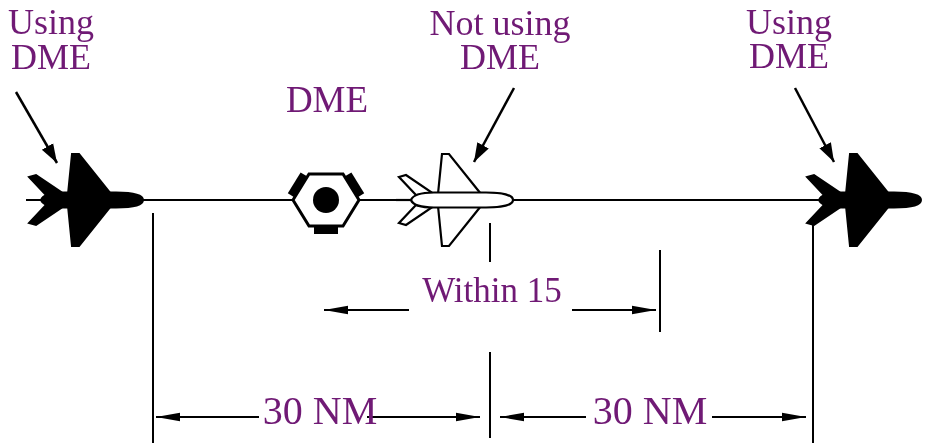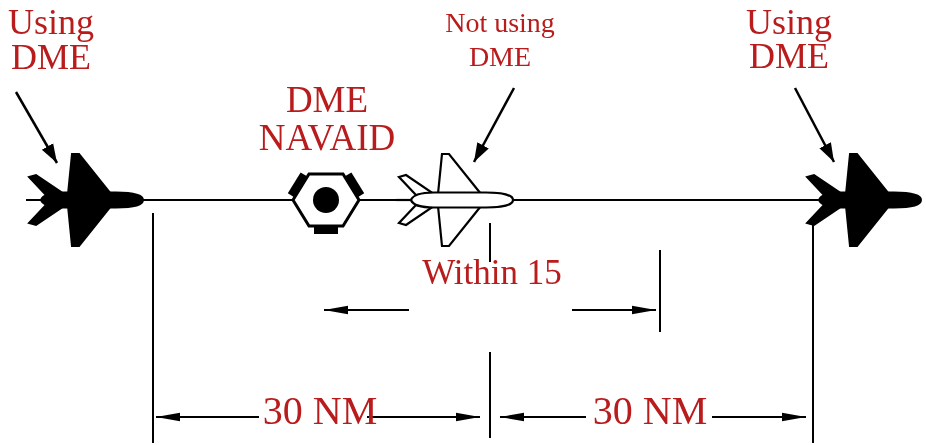--- a/index.html
+++ b/index.html
@@ -10,28 +10,28 @@
     font-family:"Liberation Serif","DejaVu Serif",serif;
     color:#000;
     overflow:hidden;
   }
   #diagram-svg { position:absolute; left:0; top:0; }
   .label {
     position:absolute;
     transform:translateX(-50%);
     text-align:center;
     white-space:nowrap;
-    color:#b91c1c;
+    color:#701a75;
   }
   .label div { white-space:nowrap; }
   .lbl-using-left   { left:51px;  top:5px;   font-size:36px; line-height:35px; }
   .lbl-navaid       { left:327px; top:81px;  font-size:37px; line-height:38px; }
-  .lbl-not-using    { left:500px; top:6px;   font-size:28px; line-height:34px; }
+  .lbl-not-using    { left:500px; top:6px;   font-size:36px; line-height:34px; }
   .lbl-using-right  { left:789px; top:5px;   font-size:36px; line-height:34px; }
-  .lbl-within       { left:492px; top:257px; font-size:35px; line-height:32px; }
+  .lbl-within       { left:492px; top:275px; font-size:35px; line-height:32px; }
   .lbl-nm-left      { left:320px; top:390px; font-size:40px; line-height:42px; }
   .lbl-nm-right     { left:650px; top:390px; font-size:40px; line-height:42px; }
 
   .plane-black { fill:#000; stroke:#000; stroke-width:2; }
   .plane-white { fill:#fff; stroke:#000; stroke-width:2.2; }
   .ink-line    { stroke:#000; stroke-width:2; fill:none; }
   .ann-line    { stroke:#000; stroke-width:2.5; fill:none; }
   .tick        { stroke:#000; stroke-width:2; }
 </style>
 </head>
@@ -92,21 +92,20 @@
     <use href="#airplane" class="plane-black" transform="translate(804,148)"></use>
   </svg>
 
   <div class="label lbl-using-left">
     <div>Using</div>
     <div>DME</div>
   </div>
 
   <div class="label lbl-navaid">
     <div>DME</div>
-    <div>NAVAID</div>
   </div>
 
   <div class="label lbl-not-using">
     <div>Not using</div>
     <div>DME</div>
   </div>
 
   <div class="label lbl-using-right">
     <div>Using</div>
     <div>DME</div>

